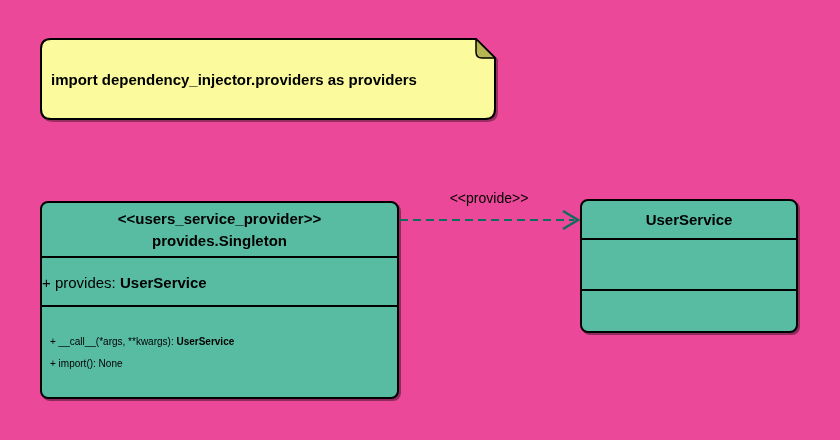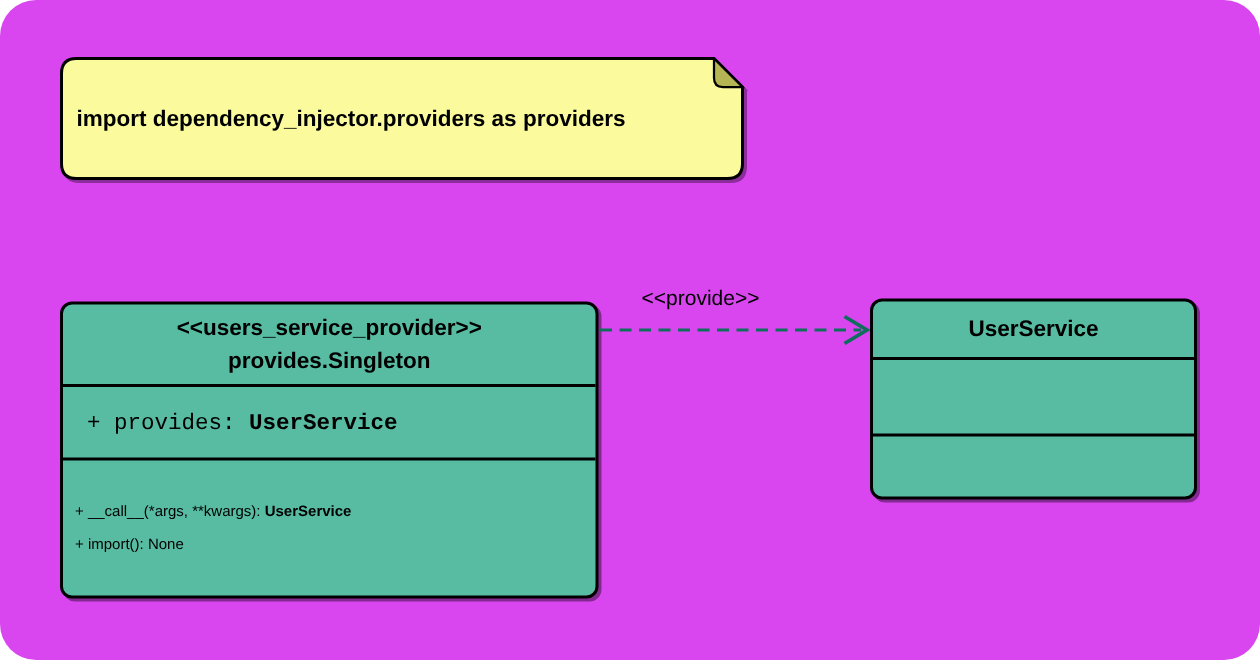--- a/index.html
+++ b/index.html
@@ -5,23 +5,22 @@
   html, body {
     margin: 0;
     padding: 0;
     background: #FFFFFF;
     font-family: "Liberation Sans", sans-serif;
   }
   .canvas {
     position: relative;
     width: 840px;
     height: 440px;
-    background: #d946ef;
+    background: #ec4899;
     overflow: hidden;
-    border-radius: 24px;
   }
 
   
   .note {
     position: absolute;
     left: 40px;
     top: 38px;
     width: 457px;
     height: 82px;
   }
@@ -79,23 +78,22 @@
     font-weight: bold;
     font-size: 15px;
     line-height: 22px;
     text-align: center;
   }
   .provider-box .sec.title { height: 53px; }
   .provider-box .sec.attrs {
     height: 49px;
     display: flex;
     align-items: center;
-    padding: 2px 8px 0 16px;
+    padding: 2px 8px 0 0;
     font-size: 15px;
-    font-family: Liberation Mono, monospace;
   }
   .provider-box .sec.methods {
     flex: 1;
     padding: 24px 8px 0 8px;
     font-size: 10px;
     line-height: 22px;
   }
   .service-box .sec.title { height: 37px; }
   .service-box .sec.mid   { height: 51px; }
   .service-box .sec.bot   { flex: 1; }
@@ -104,21 +102,21 @@
   
   .arrow-layer {
     position: absolute;
     inset: 0;
     width: 840px;
     height: 440px;
     pointer-events: none;
   }
   .arrow-label {
     position: absolute;
-    left: 408px;
+    left: 430px;
     top: 190px;
     width: 118px;
     text-align: center;
     font-size: 14px;
     color: #000000;
   }
 </style>
 </head>
 <body>
 

